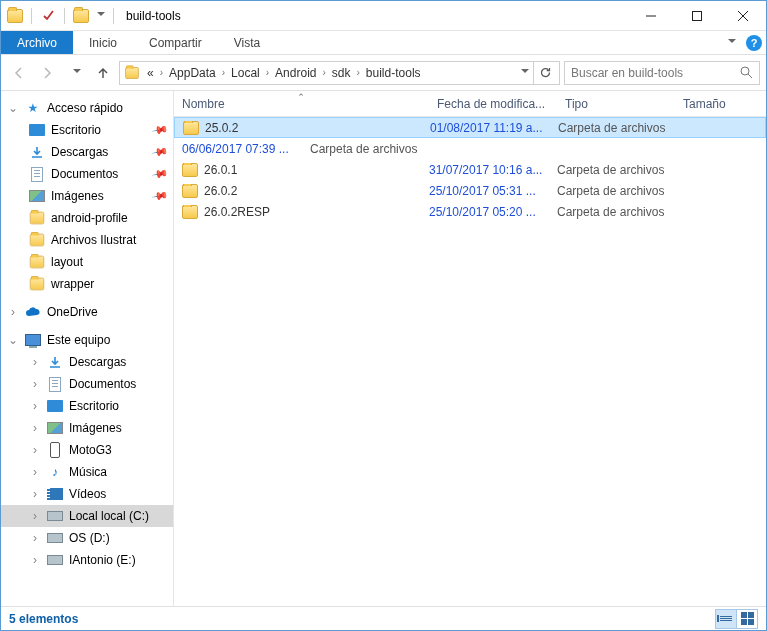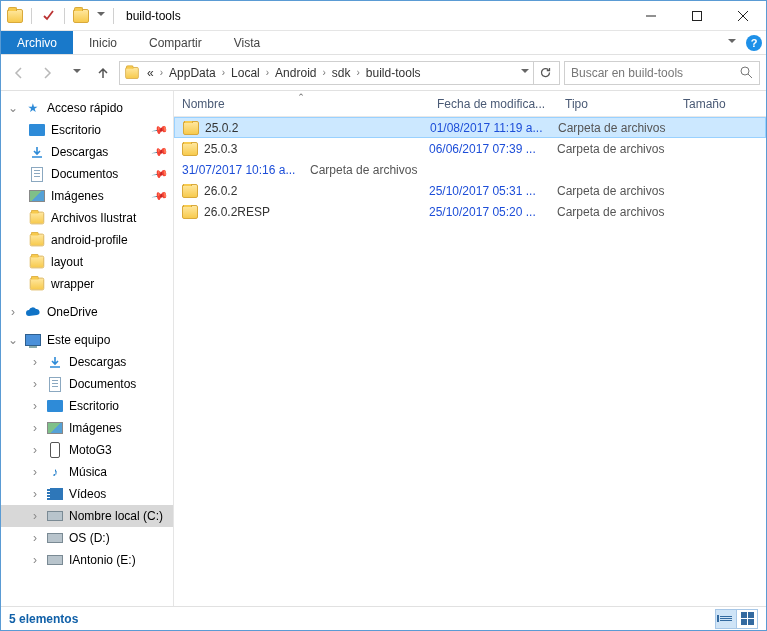--- a/index.html
+++ b/index.html
@@ -231,27 +231,27 @@
             <span class="ico">
               <span class="ico-img"></span>
             </span>
             <span>Imágenes</span>
             <span class="pin">📌</span>
           </div>
           <div class="np-item child">
             <span class="ico">
               <span class="folder-ico" style="transform:scale(.9)"></span>
             </span>
+            <span>android-profile</span>
+          </div>
+          <div class="np-item child">
+            <span class="ico">
+              <span class="folder-ico" style="transform:scale(.9)"></span>
+            </span>
             <span>Archivos Ilustrat</span>
-          </div>
-          <div class="np-item child">
-            <span class="ico">
-              <span class="folder-ico" style="transform:scale(.9)"></span>
-            </span>
-            <span>android-profile</span>
           </div>
           <div class="np-item child">
             <span class="ico">
               <span class="folder-ico" style="transform:scale(.9)"></span>
             </span>
             <span>layout</span>
           </div>
           <div class="np-item child">
             <span class="ico">
               <span class="folder-ico" style="transform:scale(.9)"></span>
@@ -327,21 +327,21 @@
             <span class="ico">
               <span class="ico-video"></span>
             </span>
             <span>Vídeos</span>
           </div>
           <div class="np-item child selected">
             <span class="exp">›</span>
             <span class="ico">
               <span class="ico-disk"></span>
             </span>
-            <span>Nombre local (C:)</span>
+            <span>Local local (C:)</span>
           </div>
           <div class="np-item child">
             <span class="exp">›</span>
             <span class="ico">
               <span class="ico-disk"></span>
             </span>
             <span>OS (D:)</span>
           </div>
           <div class="np-item child">
             <span class="exp">›</span>
@@ -367,28 +367,28 @@
     <div class="rows" id="rows">
         <div class="row selected">
           <div class="cell name">
             <span class="folder-ico"></span>
             <span>25.0.2</span>
           </div>
           <div class="cell date">01/08/2017 11:19 a...</div>
           <div class="cell type">Carpeta de archivos</div>
         </div>
         <div class="row">
+          <div class="cell date">06/06/2017 07:39 ...</div>
+          <div class="cell type">Carpeta de archivos</div>
+        </div>
+        <div class="row">
           <div class="cell name">
             <span class="folder-ico"></span>
-            <span>25.0.3</span>
-          </div>
-          <div class="cell date">06/06/2017 07:39 ...</div>
-          <div class="cell type">Carpeta de archivos</div>
-        </div>
-        <div class="row">
+            <span>26.0.1</span>
+          </div>
           <div class="cell date">31/07/2017 10:16 a...</div>
           <div class="cell type">Carpeta de archivos</div>
         </div>
         <div class="row">
           <div class="cell name">
             <span class="folder-ico"></span>
             <span>26.0.2</span>
           </div>
           <div class="cell date">25/10/2017 05:31 ...</div>
           <div class="cell type">Carpeta de archivos</div>

